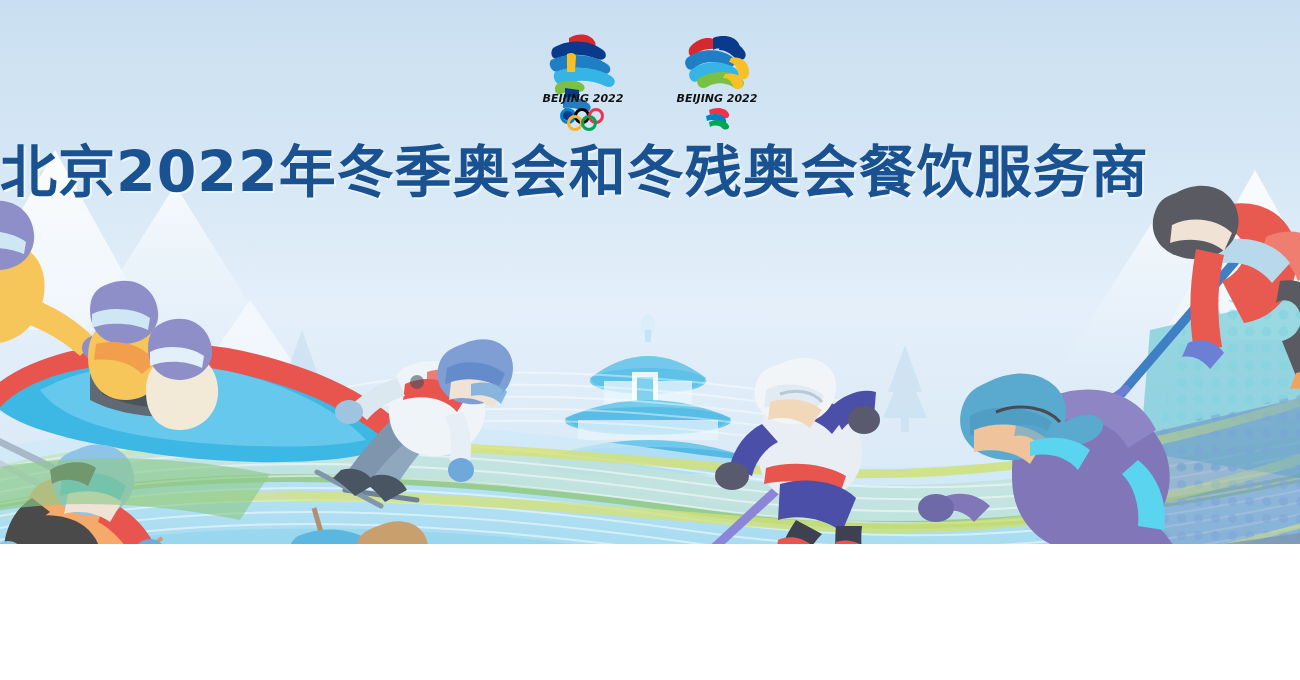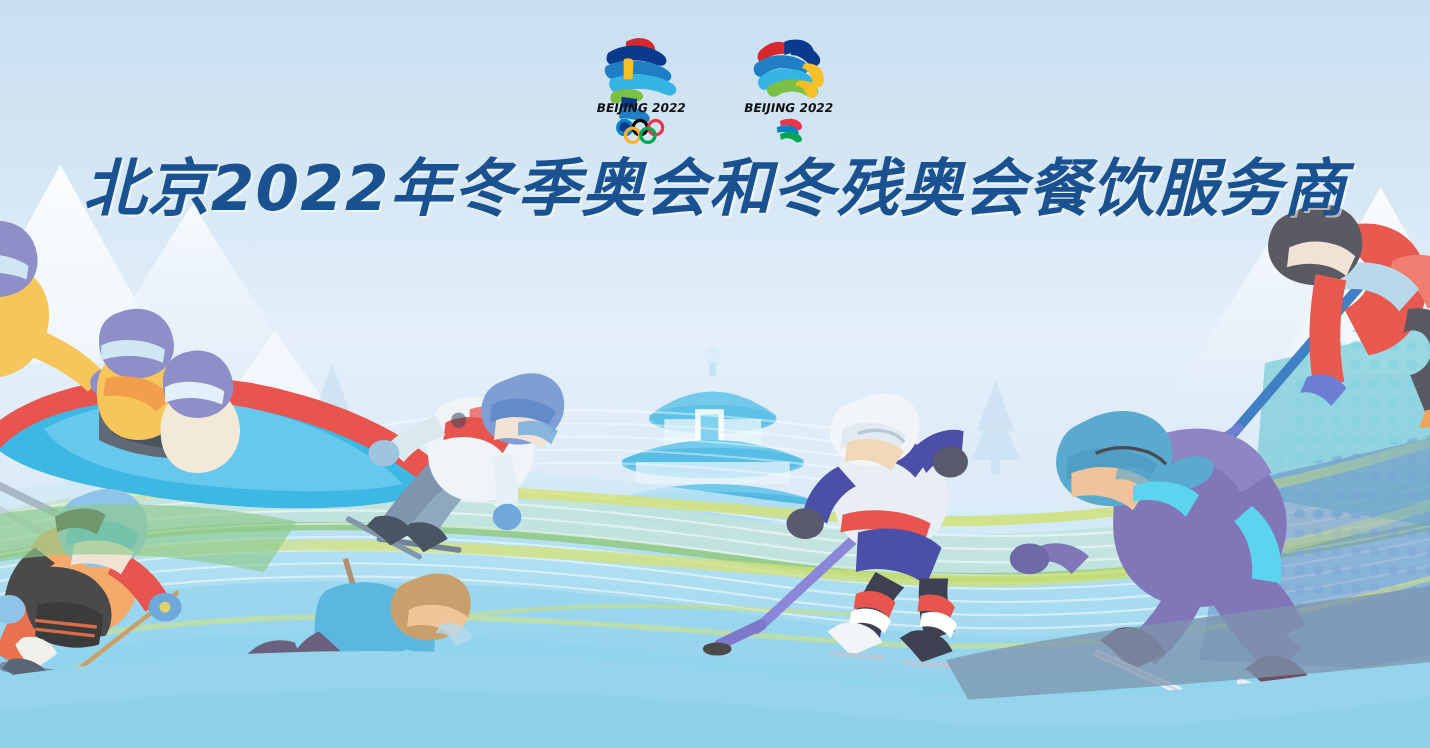--- a/index.html
+++ b/index.html
@@ -2,21 +2,21 @@
 <html lang="zh-CN"><head>
 <meta charset="utf-8">
 <title>Beijing 2022 Banner</title>
 <style>
   html,body{margin:0;padding:0;background:#ffffff;}
   body{font-family:"Liberation Sans","DejaVu Sans",sans-serif;}
 
   .banner{
     position:relative;
     width:1300px;
-    height:680px;
+    height:544px;
     overflow:hidden;
     background:linear-gradient(180deg,#c9dff1 0%,#cfe3f3 18%,#dceaf6 40%,#e7f1f9 58%,#cfe8f5 72%,#a9dcef 88%,#97d6ec 100%);
   }
 
   .layer{position:absolute;left:0;top:0;width:1300px;height:680px;}
   .layer svg{display:block;width:1300px;height:680px;}
 
   
   .emblems{
     position:absolute;
@@ -29,23 +29,21 @@
     z-index:40;
   }
   .emblem{width:96px;height:104px;position:relative;}
   .emblem svg{display:block;}
 
   
   .title-wrap{
     position:absolute;
     left:0;right:0;
     top:142px;
-    text-align:center;
     z-index:45;
-    font-style:italic;
   }
   .title{
     display:inline-block;
     font-family:"DejaVu Sans","Liberation Sans",sans-serif;
     font-size:57px;
     font-weight:bold;
     letter-spacing:1px;
     color:#1a5190;
     text-shadow:2px 2px 0 rgba(255,255,255,.55);
     white-space:nowrap;

